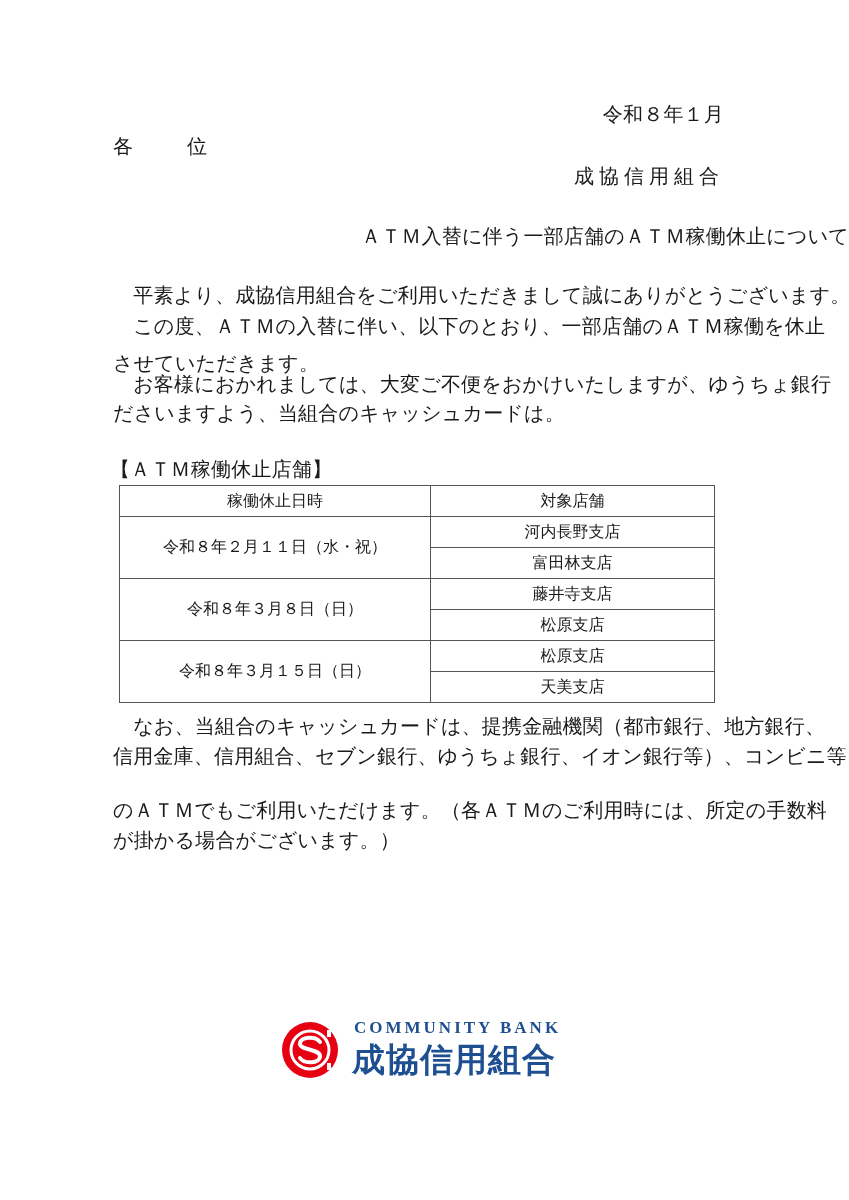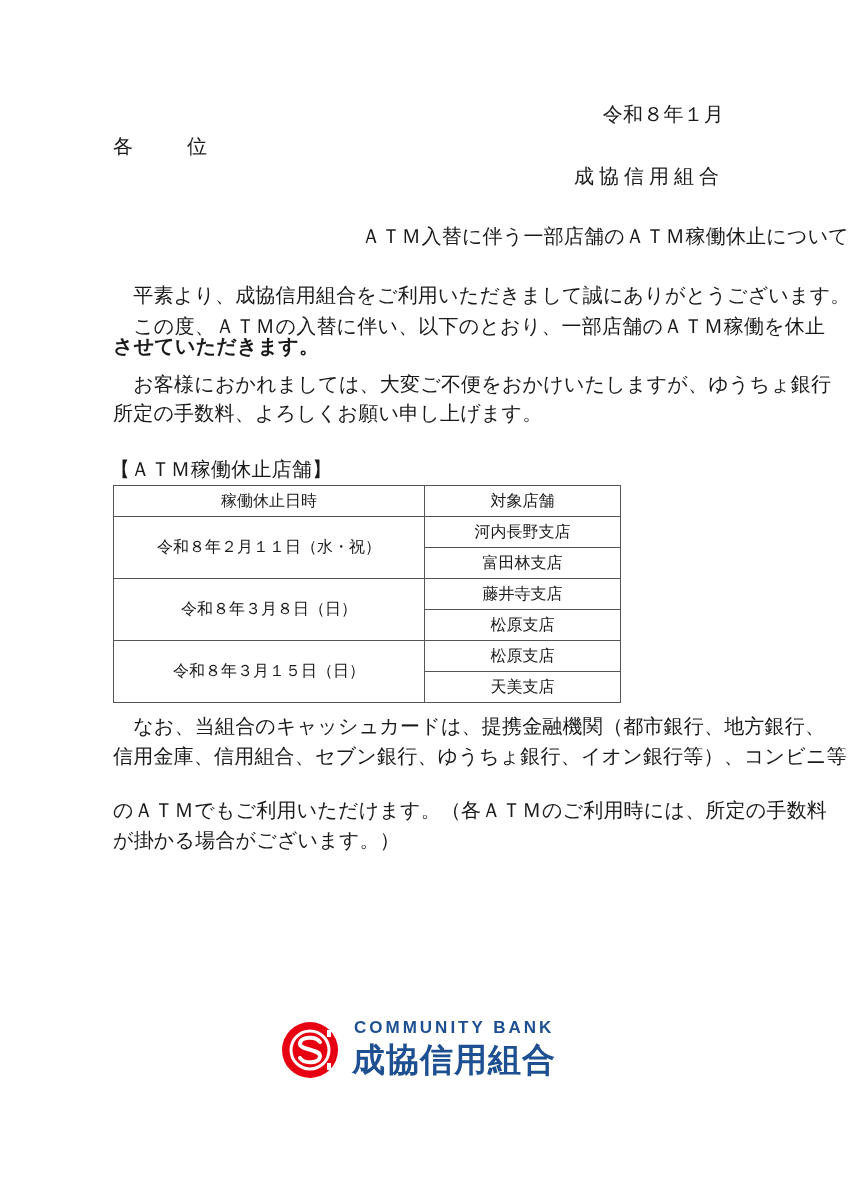--- a/index.html
+++ b/index.html
@@ -8,33 +8,33 @@
   .abs { position: absolute; white-space: nowrap; }
   .t { font-size: 20px; line-height: 20px; letter-spacing: 0.2px; }
   #date { top: 104px; right: 125px; }
   #addressee { top: 136px; left: 113px; letter-spacing: 0; }
   #addressee .gap { display: inline-block; width: 54px; }
   #sender { top: 166px; right: 125px; letter-spacing: 5px; }
   #title { top: 226px; left: 0; width: 849px; text-align: right; }
   .para { left: 113px; width: 640px; }
   #p1 { top: 285px; }
   #p2a { top: 316px; }
-  #p2b { top: 336px; font-weight: bold; }
+  #p2b { top: 353px; }
   #p3a { top: 374px; }
   #p3b { top: 403px; }
   #table-caption { top: 459px; left: 110px; }
-  #atm-table { position: absolute; top: 485px; left: 113px; width: 508px;
+  #atm-table { position: absolute; top: 485px; left: 119px; width: 596px;
                border-collapse: collapse; font-size: 16px; }
   #atm-table td, #atm-table th { border: 1.5px solid #555; text-align: center;
                font-weight: normal; padding: 0; height: 30px; }
   #atm-table th.c1, #atm-table td.c1 { width: 310px; }
   .n1 { top: 716px; } .n2 { top: 746px; } .n3 { top: 800px; } .n4 { top: 830px; }
   #logo { position: absolute; top: 1018px; left: 280px; width: 300px; height: 64px; }
   #logo-mark { position: absolute; left: 0; top: 2px; width: 60px; height: 60px; }
-  #logo-en { position: absolute; left: 74px; top: 0; font-family: Liberation Sans, sans-serif;
+  #logo-en { position: absolute; left: 74px; top: 0; font-family: Liberation Serif, serif;
              font-weight: bold; font-size: 17px; letter-spacing: 3px; color: #1d4f91; }
   #logo-jp { position: absolute; left: 72px; top: 22px; font-family: "DejaVu Sans", sans-serif;
              font-weight: bold; font-size: 33px; letter-spacing: 1px; color: #1d4f91; line-height: 40px; }
 </style>
 </head>
 <body>
 
 <div class="abs t" id="date">令和８年１月</div>
 
 <div class="abs t" id="addressee">
@@ -42,21 +42,21 @@
 </div>
 
 <div class="abs t" id="sender">成協信用組合</div>
 
 <div class="abs t" id="title">ＡＴＭ入替に伴う一部店舗のＡＴＭ稼働休止について</div>
 
 <div class="abs t para" id="p1">　平素より、成協信用組合をご利用いただきまして誠にありがとうございます。</div>
 <div class="abs t para" id="p2a">　この度、ＡＴＭの入替に伴い、以下のとおり、一部店舗のＡＴＭ稼働を休止</div>
 <div class="abs t para" id="p2b">させていただきます。</div>
 <div class="abs t para" id="p3a">　お客様におかれましては、大変ご不便をおかけいたしますが、ゆうちょ銀行</div>
-<div class="abs t para" id="p3b">所定の手数料、よろしくお願い申し上げます。</div>
+<div class="abs t para" id="p3b">ださいますよう、当組合のキャッシュカードは。</div>
 
 <div class="abs t" id="table-caption">【ＡＴＭ稼働休止店舗】</div>
 
 <table id="atm-table">
   <tbody>
       <tr>
     <th class="c1">稼働休止日時</th>
     <th>対象店舗</th>
   </tr>
   <tr>

